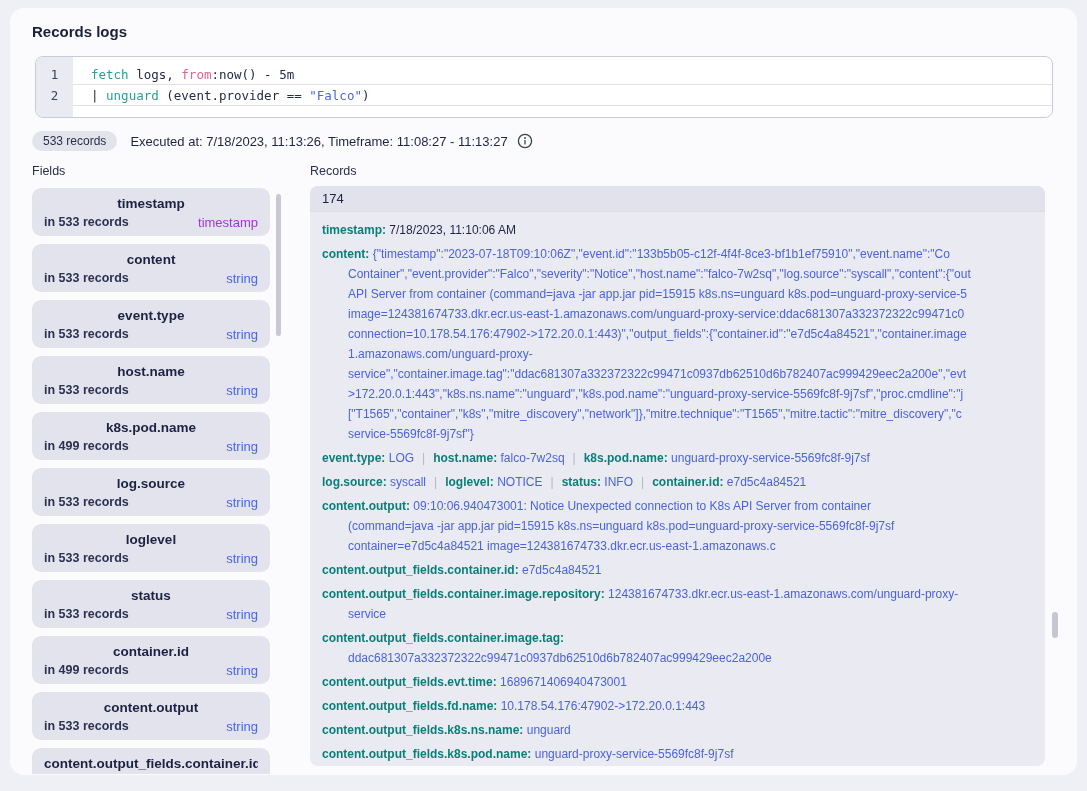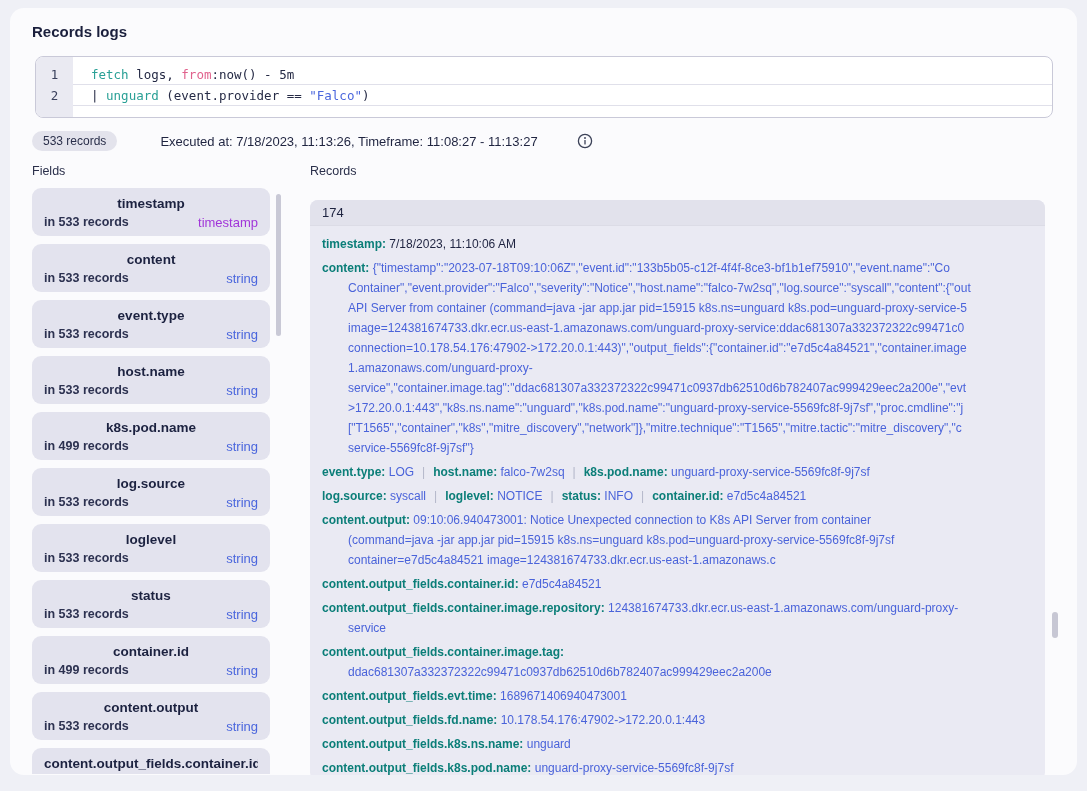--- a/index.html
+++ b/index.html
@@ -46,21 +46,21 @@
     height:21px; line-height:21px; padding-left:18px;
     border-bottom:1px solid #e0e0ea;
     font-family:"DejaVu Sans Mono", monospace; font-size:12.5px;
     white-space:pre; color:#252a45;
   }
   .tk-keyword { color:#2aa096; }
   .tk-plain   { color:#252a45; }
   .tk-param   { color:#e0618c; }
   .tk-string  { color:#4a66dd; }
   
-  .status-row { margin:13px 0 0 10px; display:flex; align-items:center;gap:30px; }
+  .status-row { margin:13px 0 0 10px; display:flex; align-items:center; }
   .badge {
     background:#e3e3ec; color:#2a2f4a;
     font-size:12px; line-height:20px; padding:0 11px;
     border-radius:11px; flex:none;
   }
   .status-text { margin-left:13px; font-size:13px; color:#1f2440; }
   .info-icon { margin-left:9px; display:inline-flex; cursor:pointer; }
   
   .columns { display:flex; margin-top:12px; }
   .fields-col { width:254px; margin-left:10px; flex:none; position:relative; }
@@ -80,21 +80,21 @@
   .f-type  { font-size:13px; }
   .f-type.t-string    { color:#4a66dd; }
   .f-type.t-timestamp { color:#a136d9; }
   .fields-scroll {
     position:absolute; left:244px; top:31px; width:5px; height:142px;
     background:#c9c9d6; border-radius:3px; cursor:pointer;
   }
   
   .records-col { flex:1; margin-left:24px; position:relative; }
   .record-card {
-    margin-top:21px; margin-right:20px; height:580px;
+    margin-top:7px; margin-right:20px; height:580px;
     border-radius:8px; overflow:hidden; background:#eaeaf3;
   }
   .record-header {
     height:26px; line-height:26px; padding:0 12px;
     background:#e2e2ec; font-size:13px; color:#1e2340;
     border-bottom:1px solid #dcdce6; cursor:pointer;
   }
   .record-body { padding:8px 12px 0; }
   .row { margin-bottom:4px; }
   .line { line-height:20px; white-space:nowrap; overflow:hidden; font-size:12px; }

